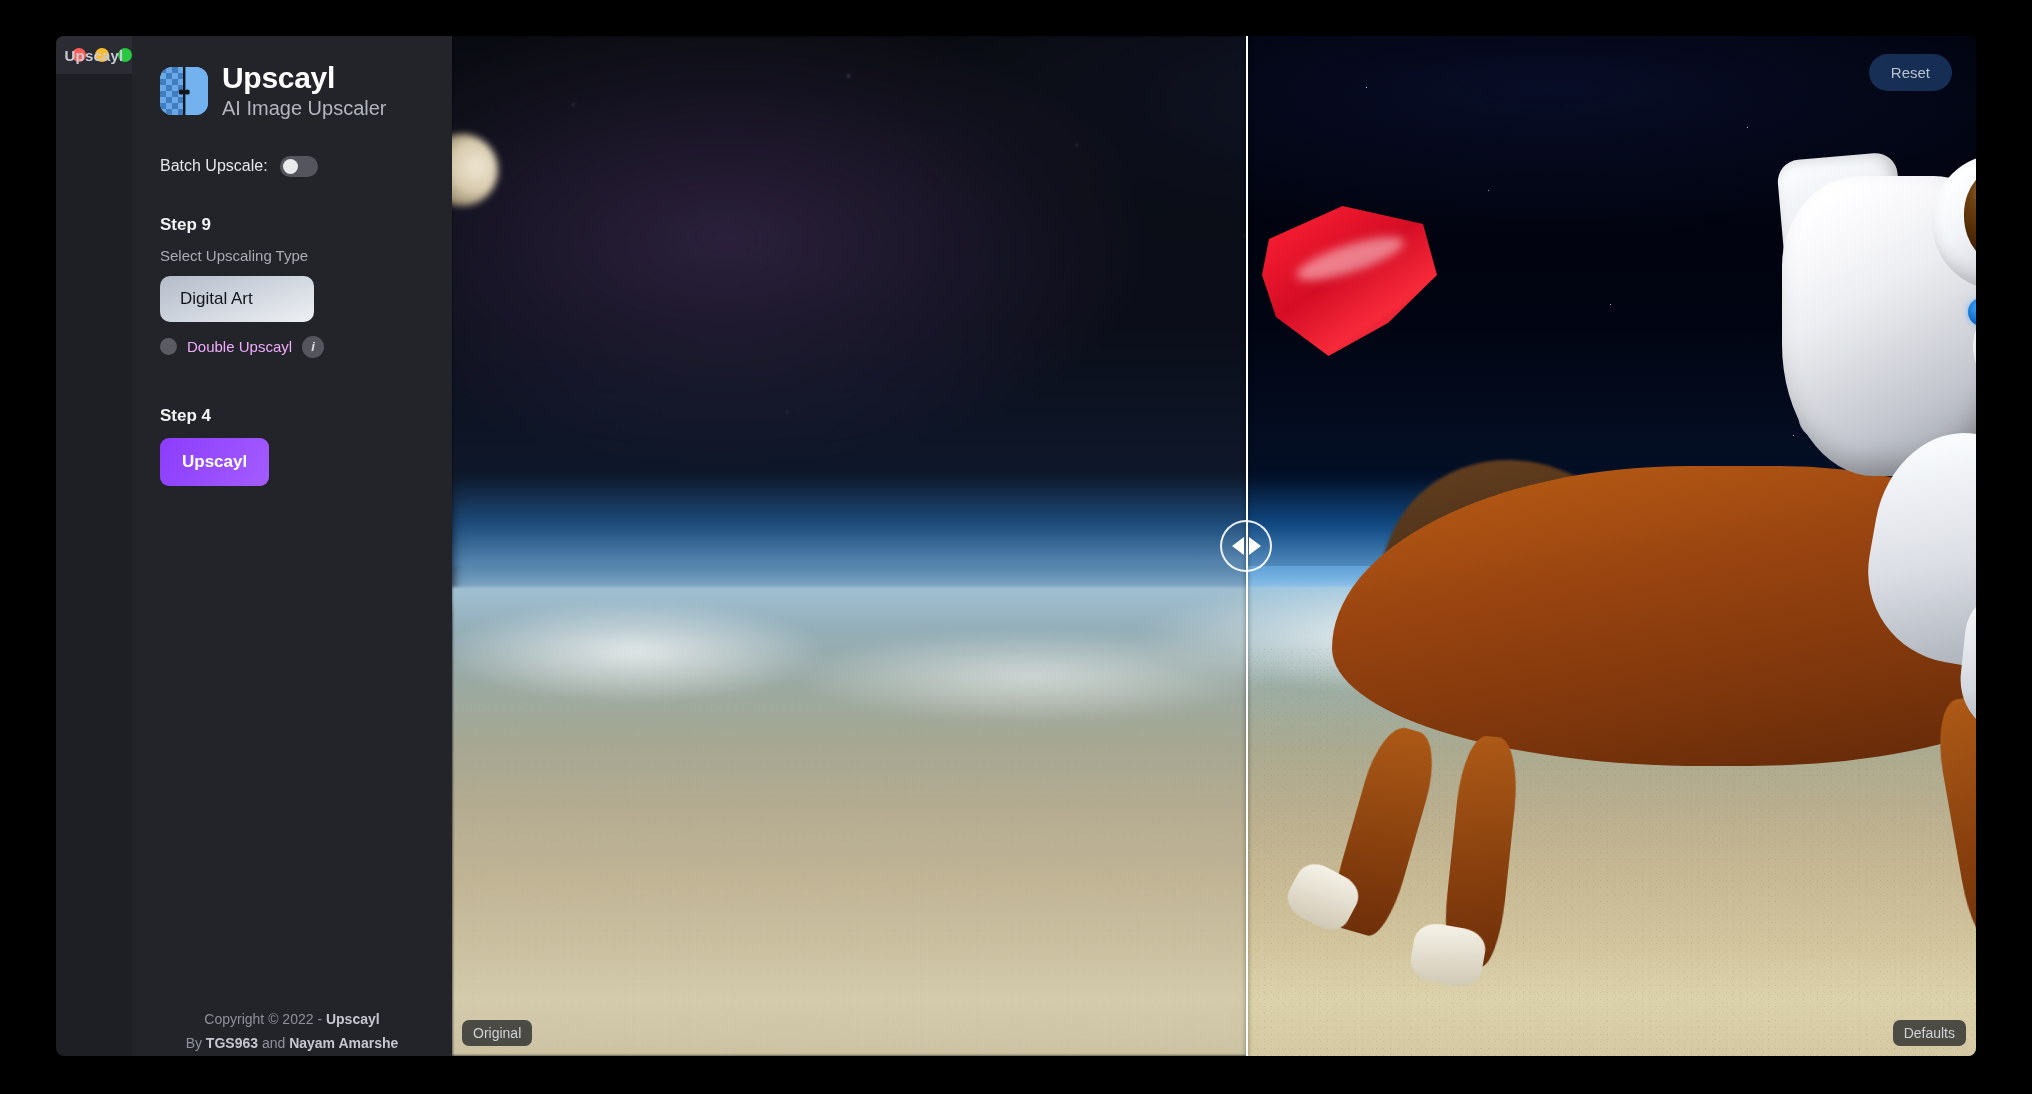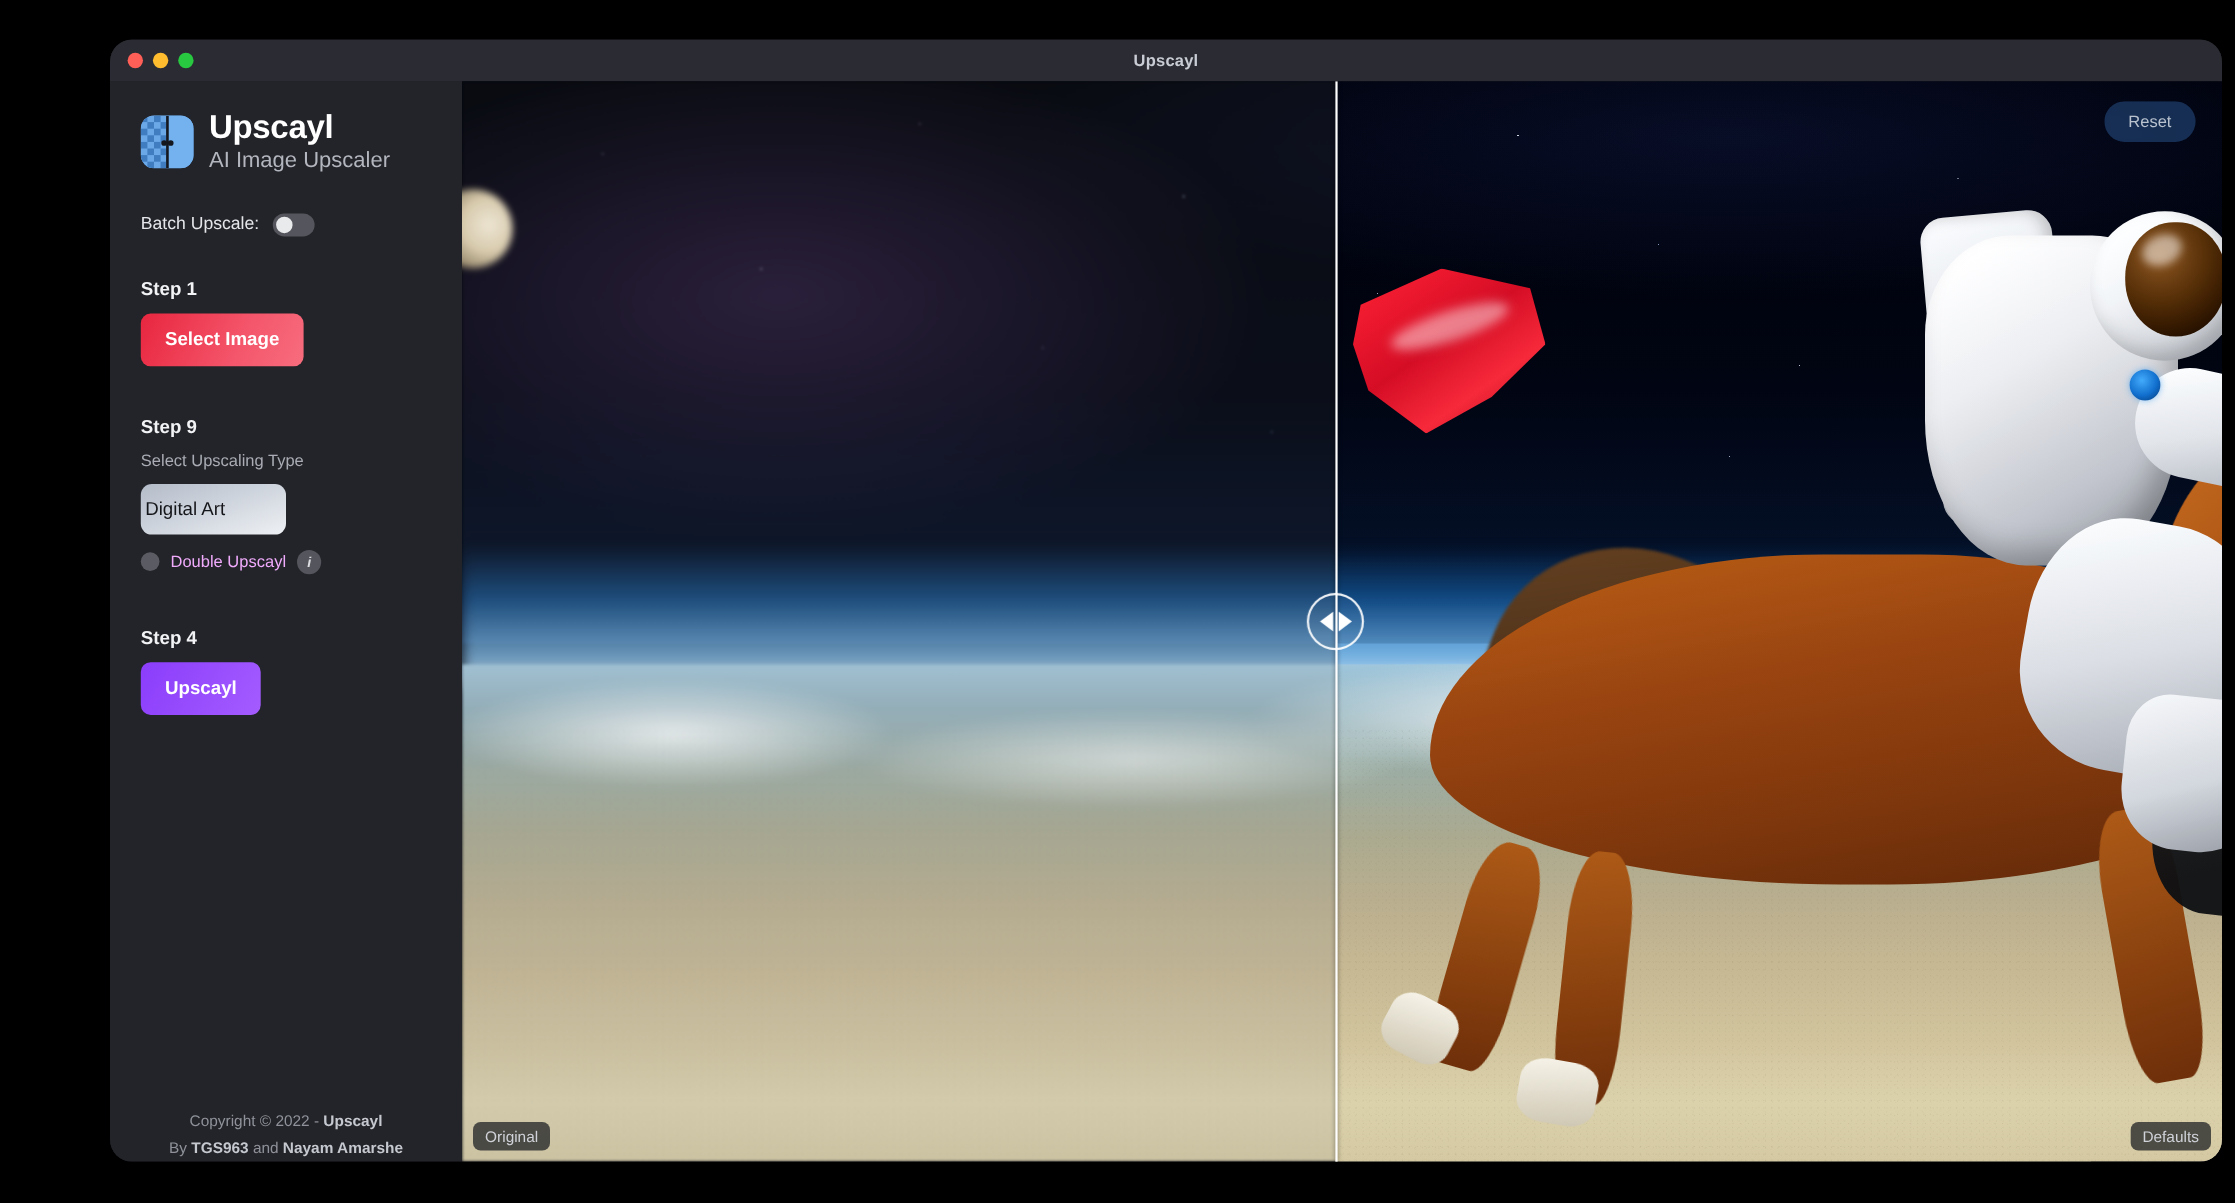--- a/index.html
+++ b/index.html
@@ -9,26 +9,25 @@
     font-family: "Liberation Sans", sans-serif;
     overflow: hidden;
   }
 
   
   .window {
     position: absolute;
     left: 56px; top: 36px;
     width: 1920px; height: 1020px;
     background: #1e1f25;
-    border-radius: 20px;
+    border-radius: 8px;
     overflow: hidden;
     display: flex;
-    flex-direction: column;
+    flex-direction: row;
     box-shadow: 0 18px 60px rgba(0,0,0,.8);
-    margin-left: 44px;
   }
 
   
   .titlebar {
     position: relative;
     height: 38px;
     background: #2b2c33;
     flex: 0 0 38px;
     display: flex;
     align-items: center;
@@ -108,24 +107,24 @@
     color: #0d1a0f;
     margin-bottom: 36px;
   }
   .btn-upscayl {
     background: linear-gradient(120deg, #8b3dfb 0%, #a45cff 100%);
     margin-bottom: 30px;
   }
 
   .select-wrap { margin-bottom: 14px; }
   .select-box {
-    width: 132px;
+    width: 154px;
     background: linear-gradient(160deg, #b4bcc9 0%, #cdd3dc 45%, #eef1f4 100%);
     border-radius: 10px;
-    padding: 13px 4px;
+    padding: 13px 20px;
     font-size: 17px; color: #15161a;
     cursor: pointer;
   }
 
   .dbl-row { display: flex; align-items: center; gap: 10px; margin-bottom: 38px; }
   .dbl-circle {
     width: 17px; height: 17px; border-radius: 50%;
     background: #5b5c63; flex: 0 0 17px;
   }
   .dbl-label { font-size: 15px; color: #f0abfc; }
@@ -446,24 +445,20 @@
         </div>
       </div>
 
       <div class="batch-row">
         <span class="batch-label">Batch Upscale:</span>
         <div class="toggle">
           <div class="knob"></div>
         </div>
       </div>
 
-      <div class="step">
-        <div class="step-title">Step 1</div>
-        <button class="btn btn-select">Select Image</button>
-      </div>
 
       <div class="step">
         <div class="step-title">Step 9</div>
         <div class="step-sub">Select Upscaling Type</div>
         <div class="select-wrap">
           <div class="select-box">Digital Art</div>
         </div>
         <div class="dbl-row">
           <div class="dbl-circle"></div>
           <span class="dbl-label">Double Upscayl</span>

